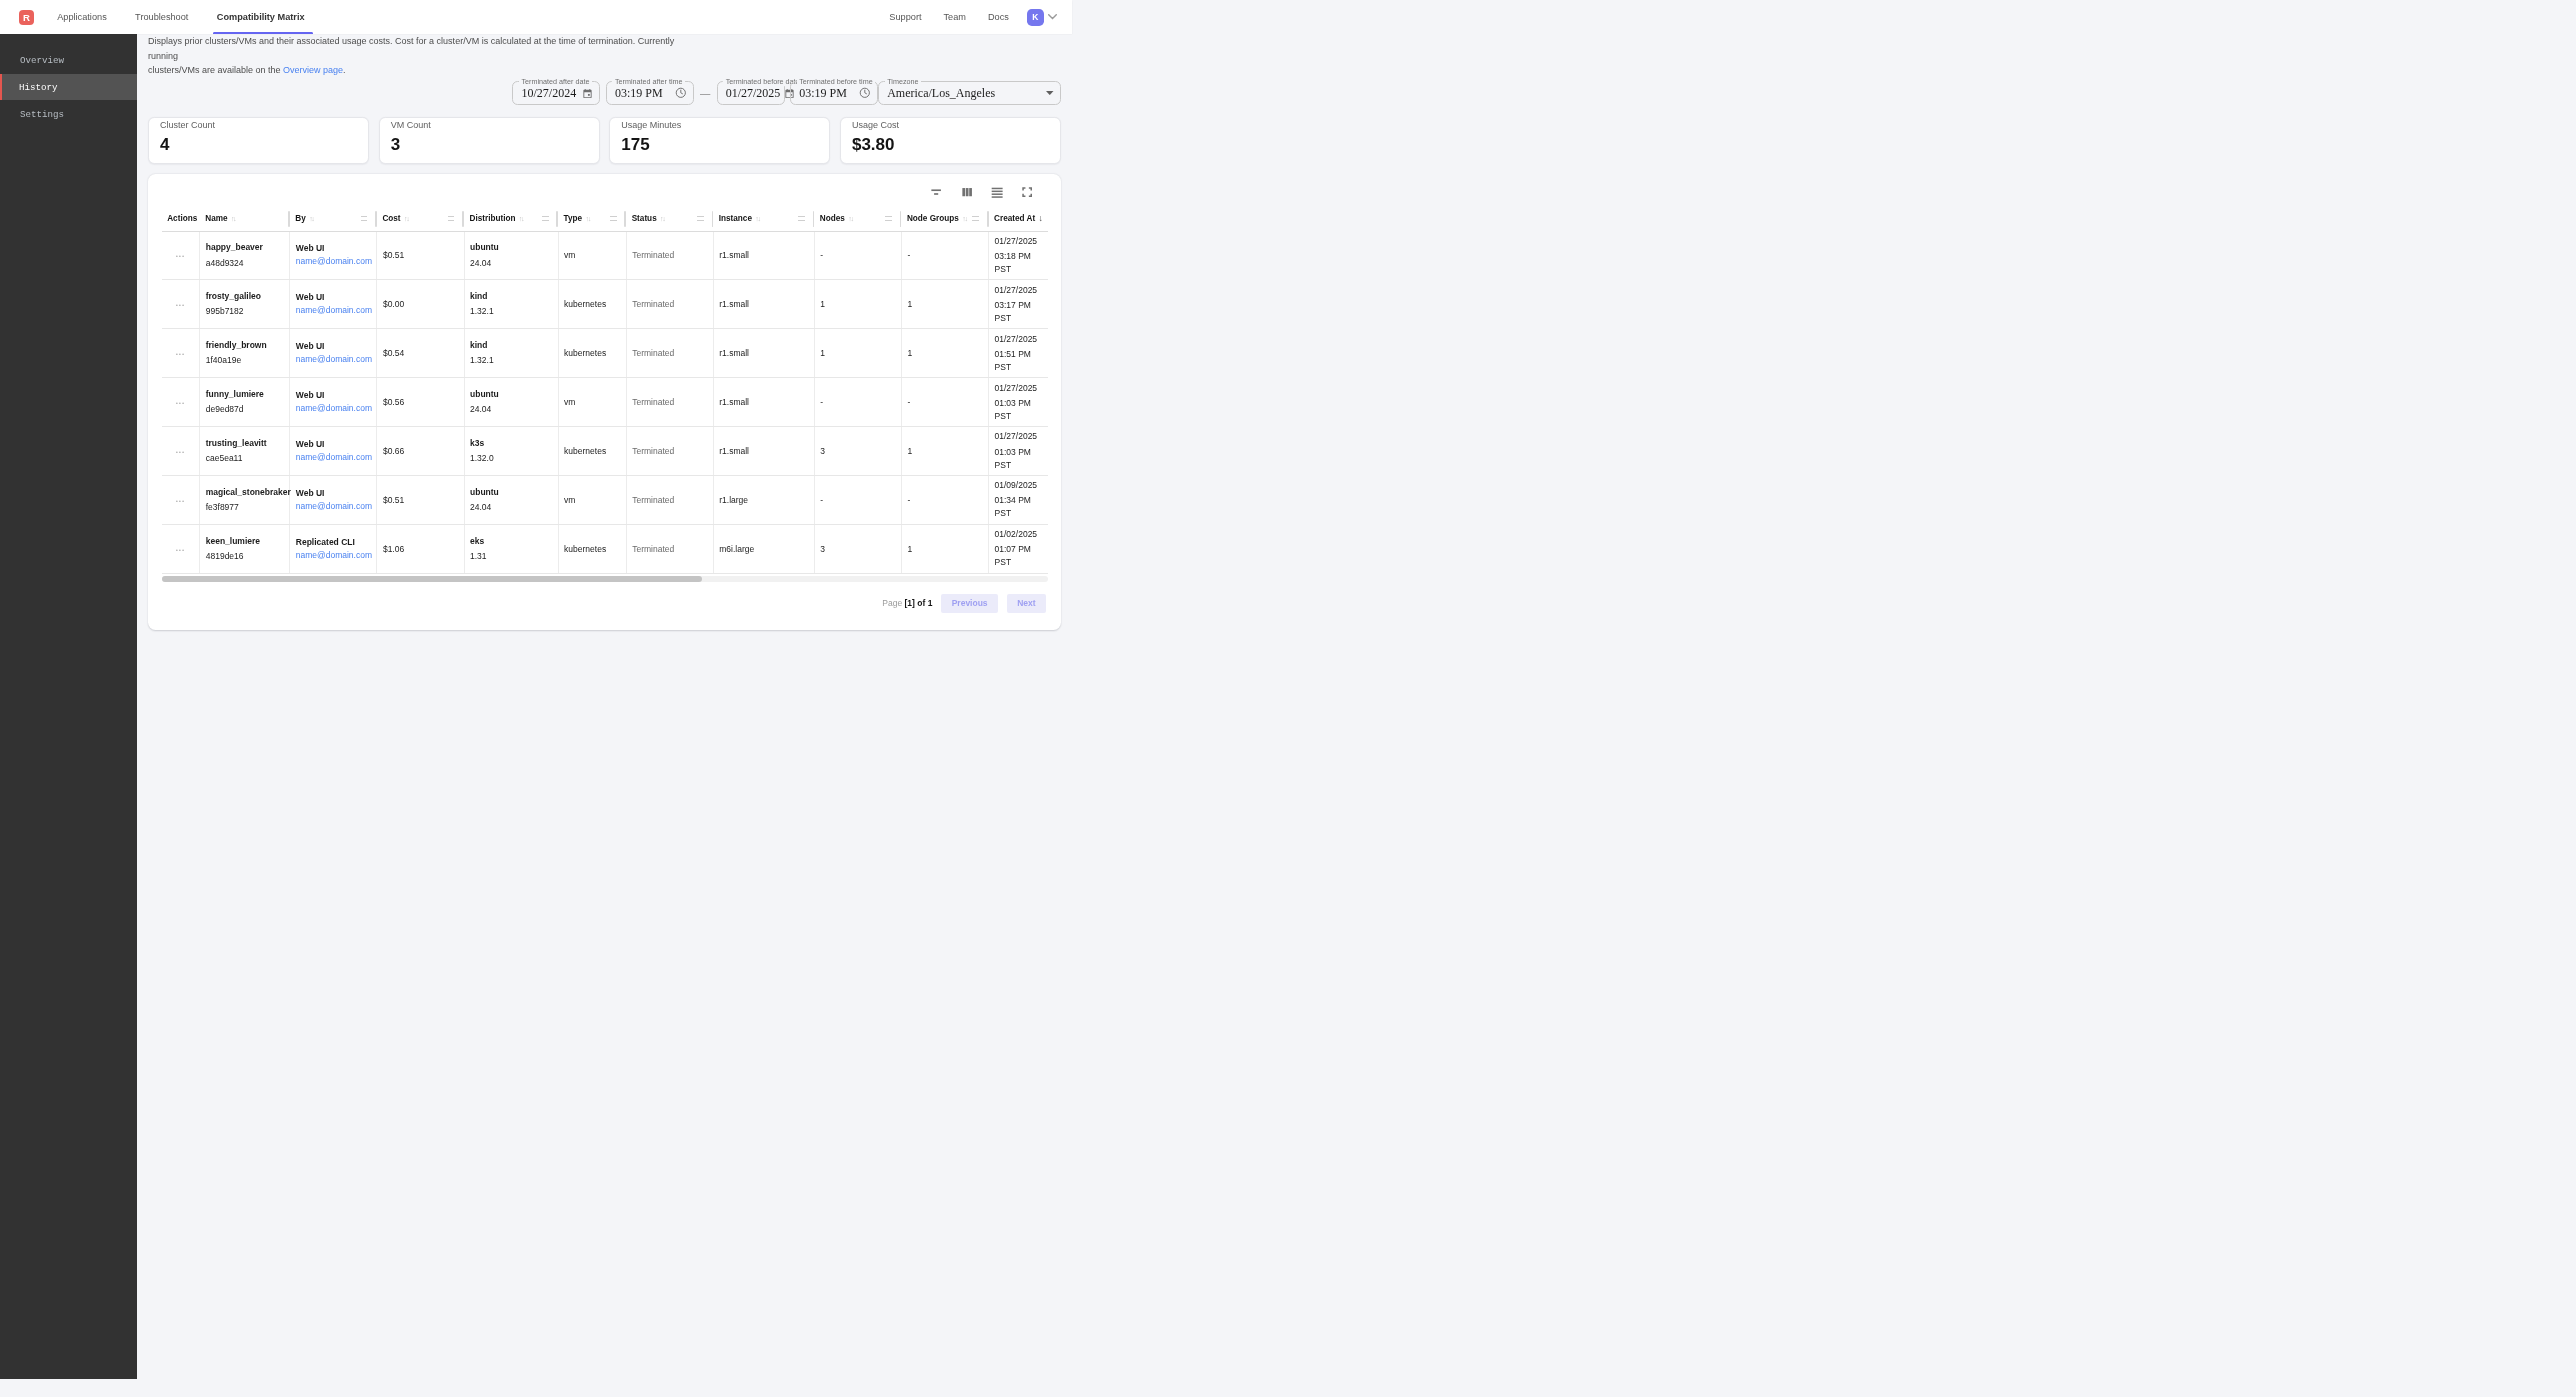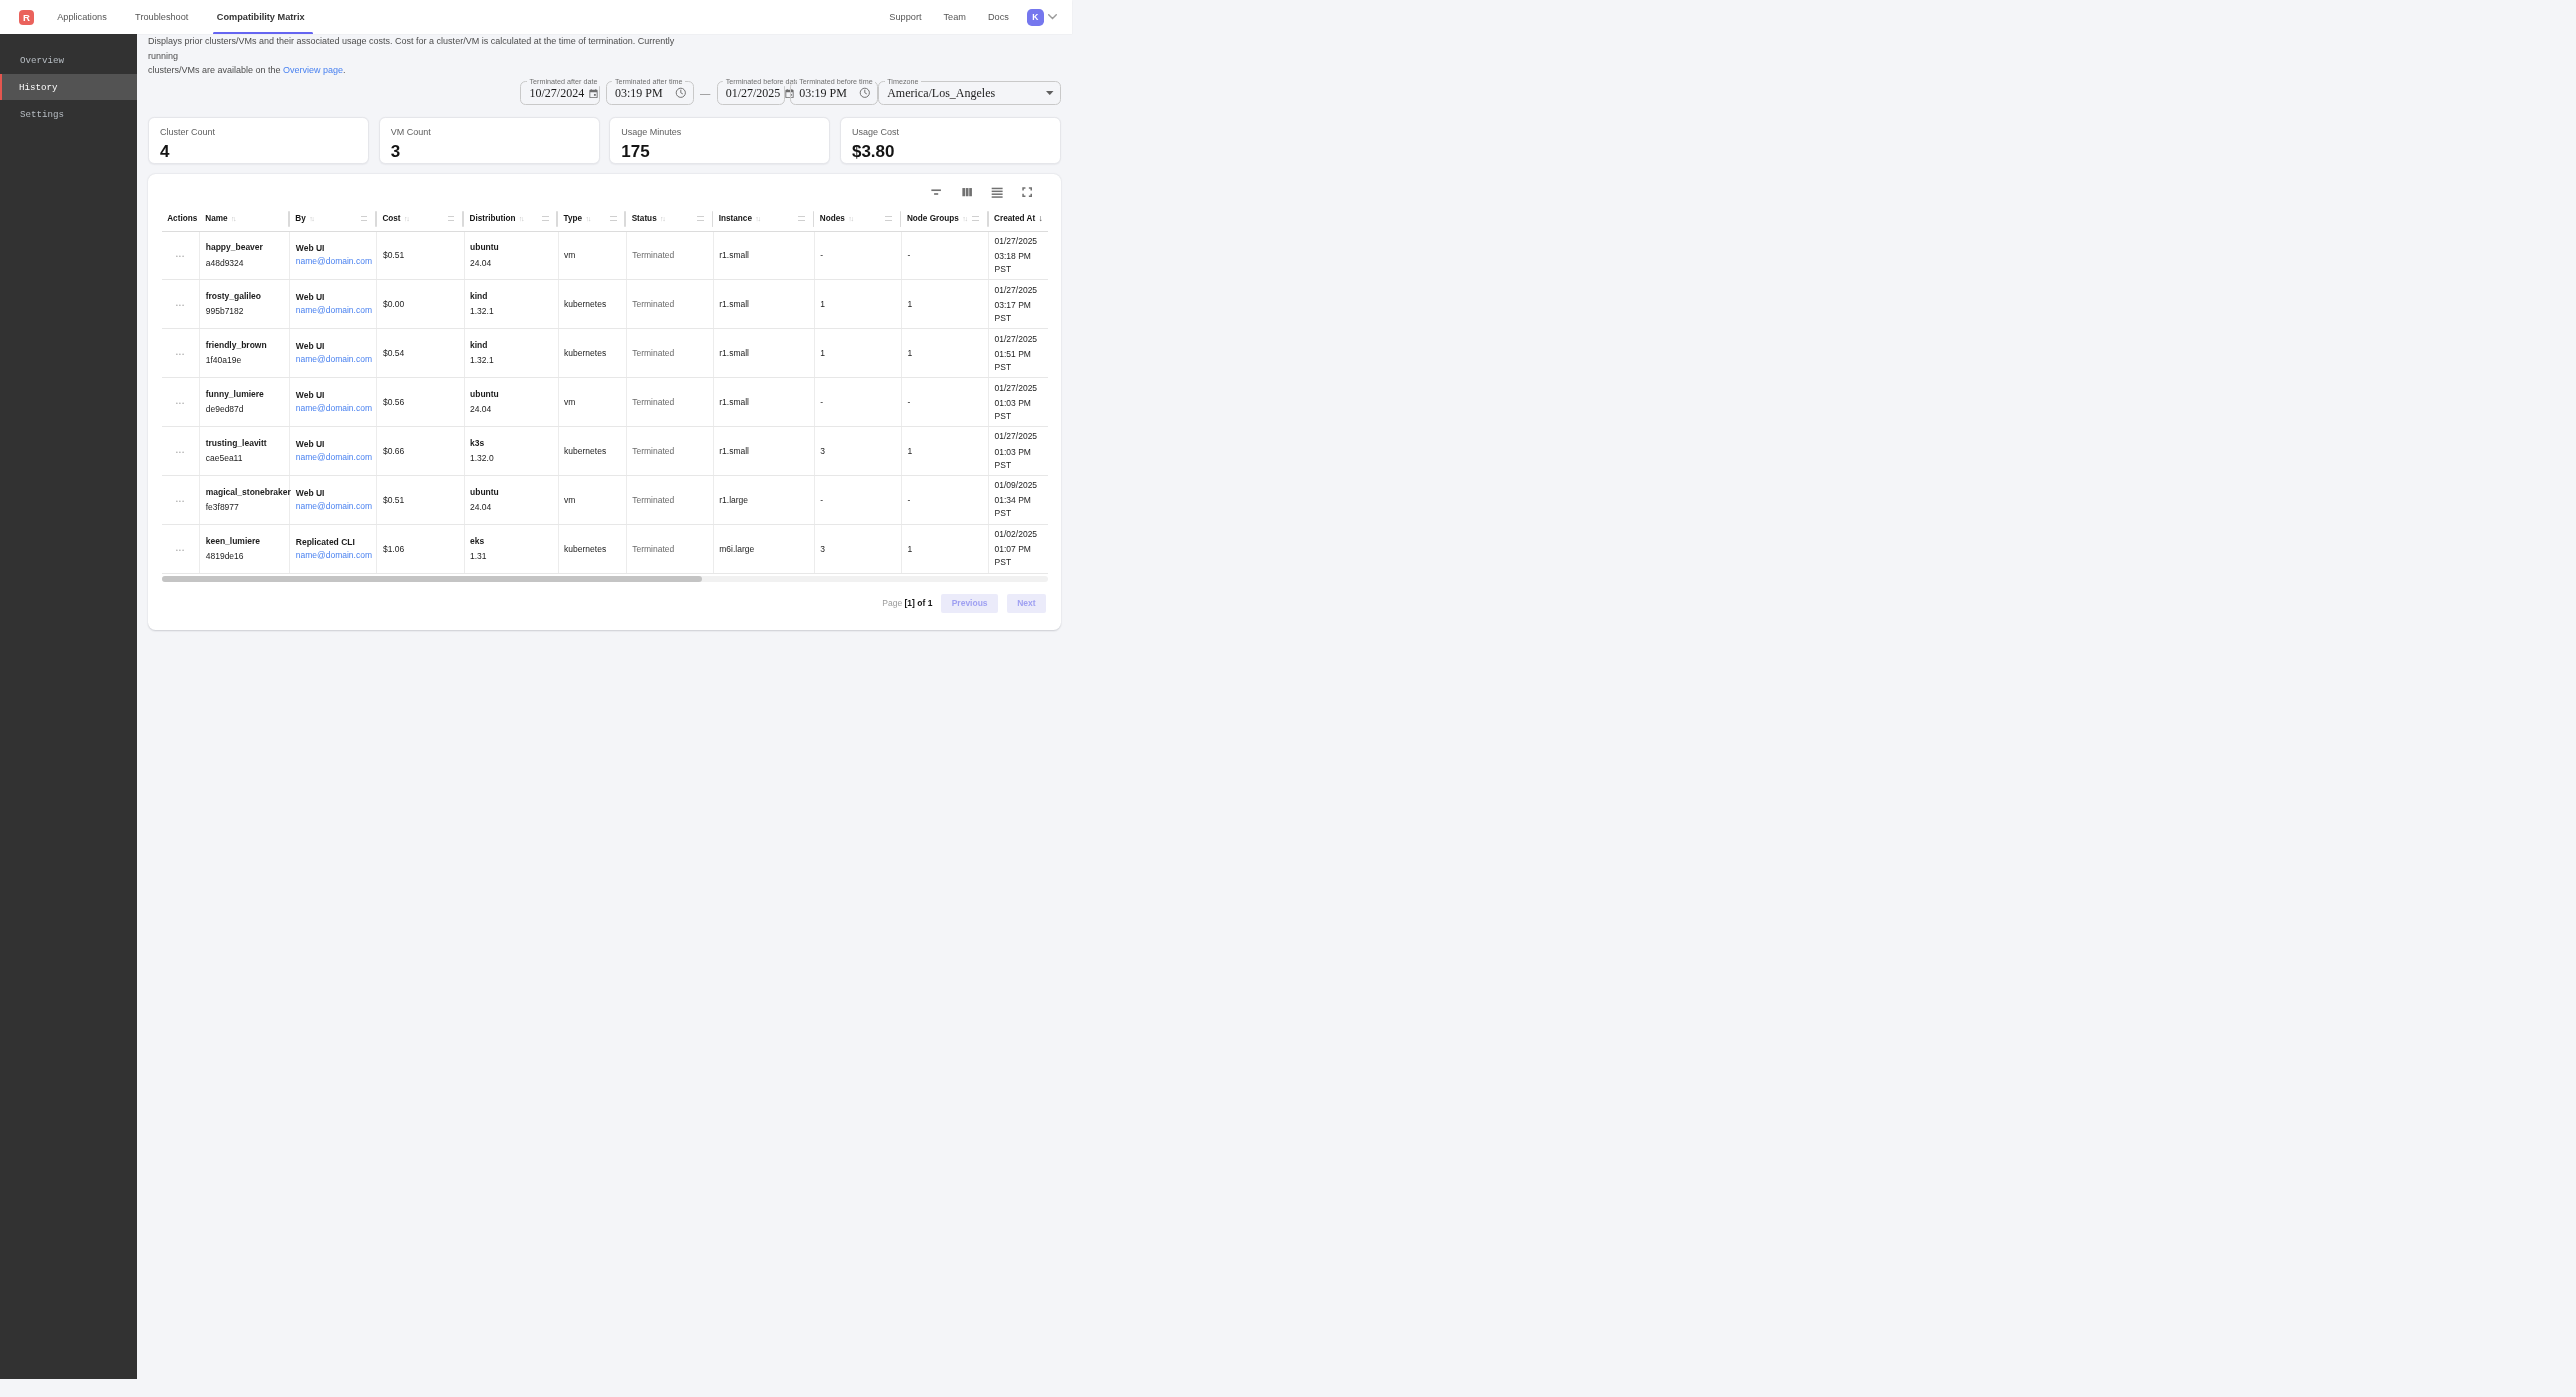--- a/index.html
+++ b/index.html
@@ -45,21 +45,21 @@
   .flabel { position:absolute; top:-4.8px; left:5.5px; font-size:7.2px; color:#6f6f6f;
     background:#f4f5f8; padding:0 2.7px; white-space:nowrap; }
   .fvalue { flex:1; font-size:12px; color:#1d1d1d;font-family:Liberation Serif, serif; }
   .ficon { display:flex; align-items:center; margin-left:4.1px; }
   .dash { color:#8a8a8a; font-size:10.3px; margin:0 6.2px; }
   .gap8 { margin-left:5.5px; } .gap12 { margin-left:0; }
 
   
   .stats { display:grid; grid-template-columns:repeat(4,1fr); gap:9.6px; margin-top:12.3px; }
   .card { background:#fff; border:0.7px solid #e5e6ea; border-radius:6.2px;
-    box-shadow:0 0.7px 1.4px rgba(16,24,40,.05); padding:9px 11px; height:47px; }
+    box-shadow:0 0.7px 1.4px rgba(16,24,40,.05); padding:2px 11px; height:47px; }
   .card .lbl { font-size:9px; color:#5f5f5f; }
   .card .val { font-size:17px; font-weight:bold; color:#141414; margin-top:4.8px; }
 
   
   .tablecard { background:#fff; border-radius:7.5px; margin-top:9.6px;
     box-shadow:0 0.7px 2.1px rgba(16,24,40,.12), 0 0.7px 1.4px rgba(16,24,40,.06);
     padding:0 13.7px 4.1px; }
   .toolbar { height:32px; display:flex; align-items:center; justify-content:flex-end; gap:13.7px;
     padding:4.1px 12.3px 0 0; }
   .tbtn { width:16.4px; height:16.4px; display:flex; align-items:center; justify-content:center; cursor:pointer; }
@@ -121,21 +121,21 @@
   <div class="side-item">Overview</div>
   <div class="side-item active">History</div>
   <div class="side-item">Settings</div>
 </aside>
 
 <main>
   <p class="desc"><span>Displays prior clusters/VMs and their associated usage costs. Cost for a cluster/VM is calculated at the time of termination. Currently running</span><br>
     <span>clusters/VMs are available on the </span><a href="#" class="link">Overview page</a><span>.</span></p>
 
   <div class="filters">
-    <div class="fbox" style="width:80px">
+    <div class="fbox" style="width:88px">
       <span class="flabel">Terminated after date</span>
       <span class="fvalue">10/27/2024</span>
       <span class="ficon">
         <svg width="11" height="11" viewBox="0 0 24 24">
             <path fill="#6e6e6e" d="M19 4h-1V2h-2v2H8V2H6v2H5c-1.1 0-2 .9-2 2v14c0 1.1.9 2 2 2h14c1.1 0 2-.9 2-2V6c0-1.1-.9-2-2-2zm0 16H5V9h14v11z"></path>
             <rect x="13" y="13" width="4" height="4" fill="#6e6e6e"></rect>
           </svg>
       </span>
     </div>
     <div class="fbox gap8" style="width:88px">

